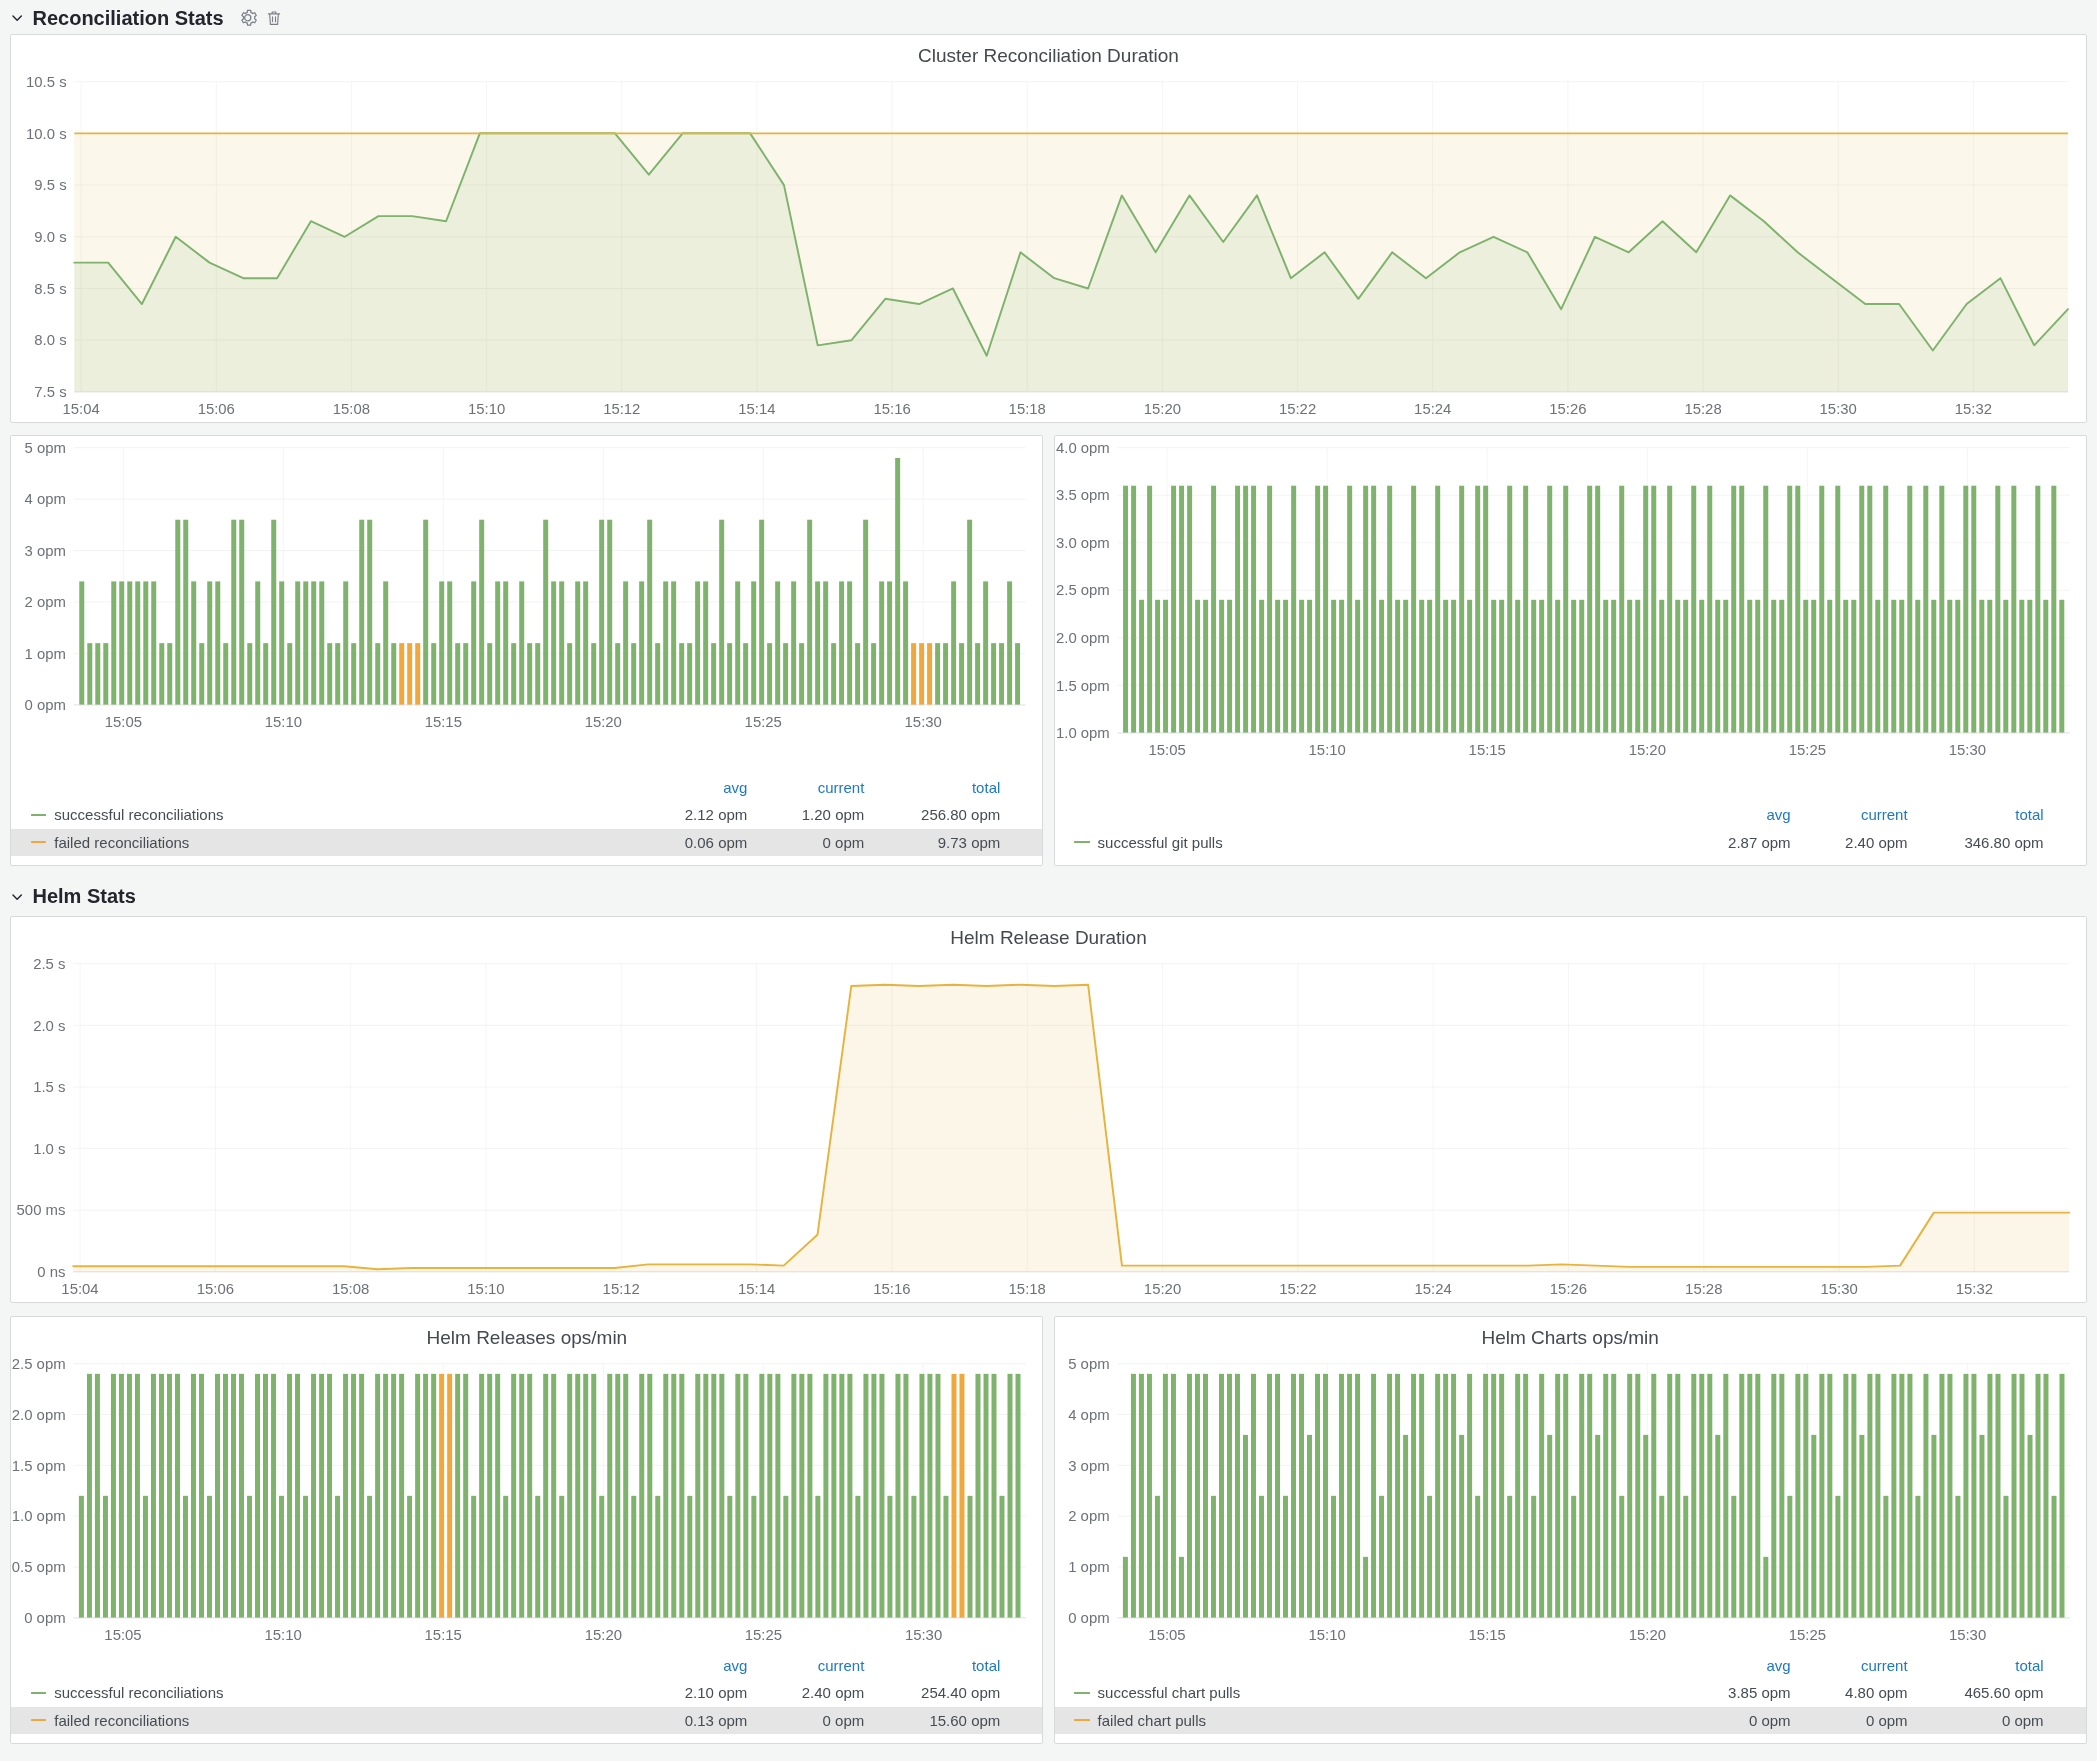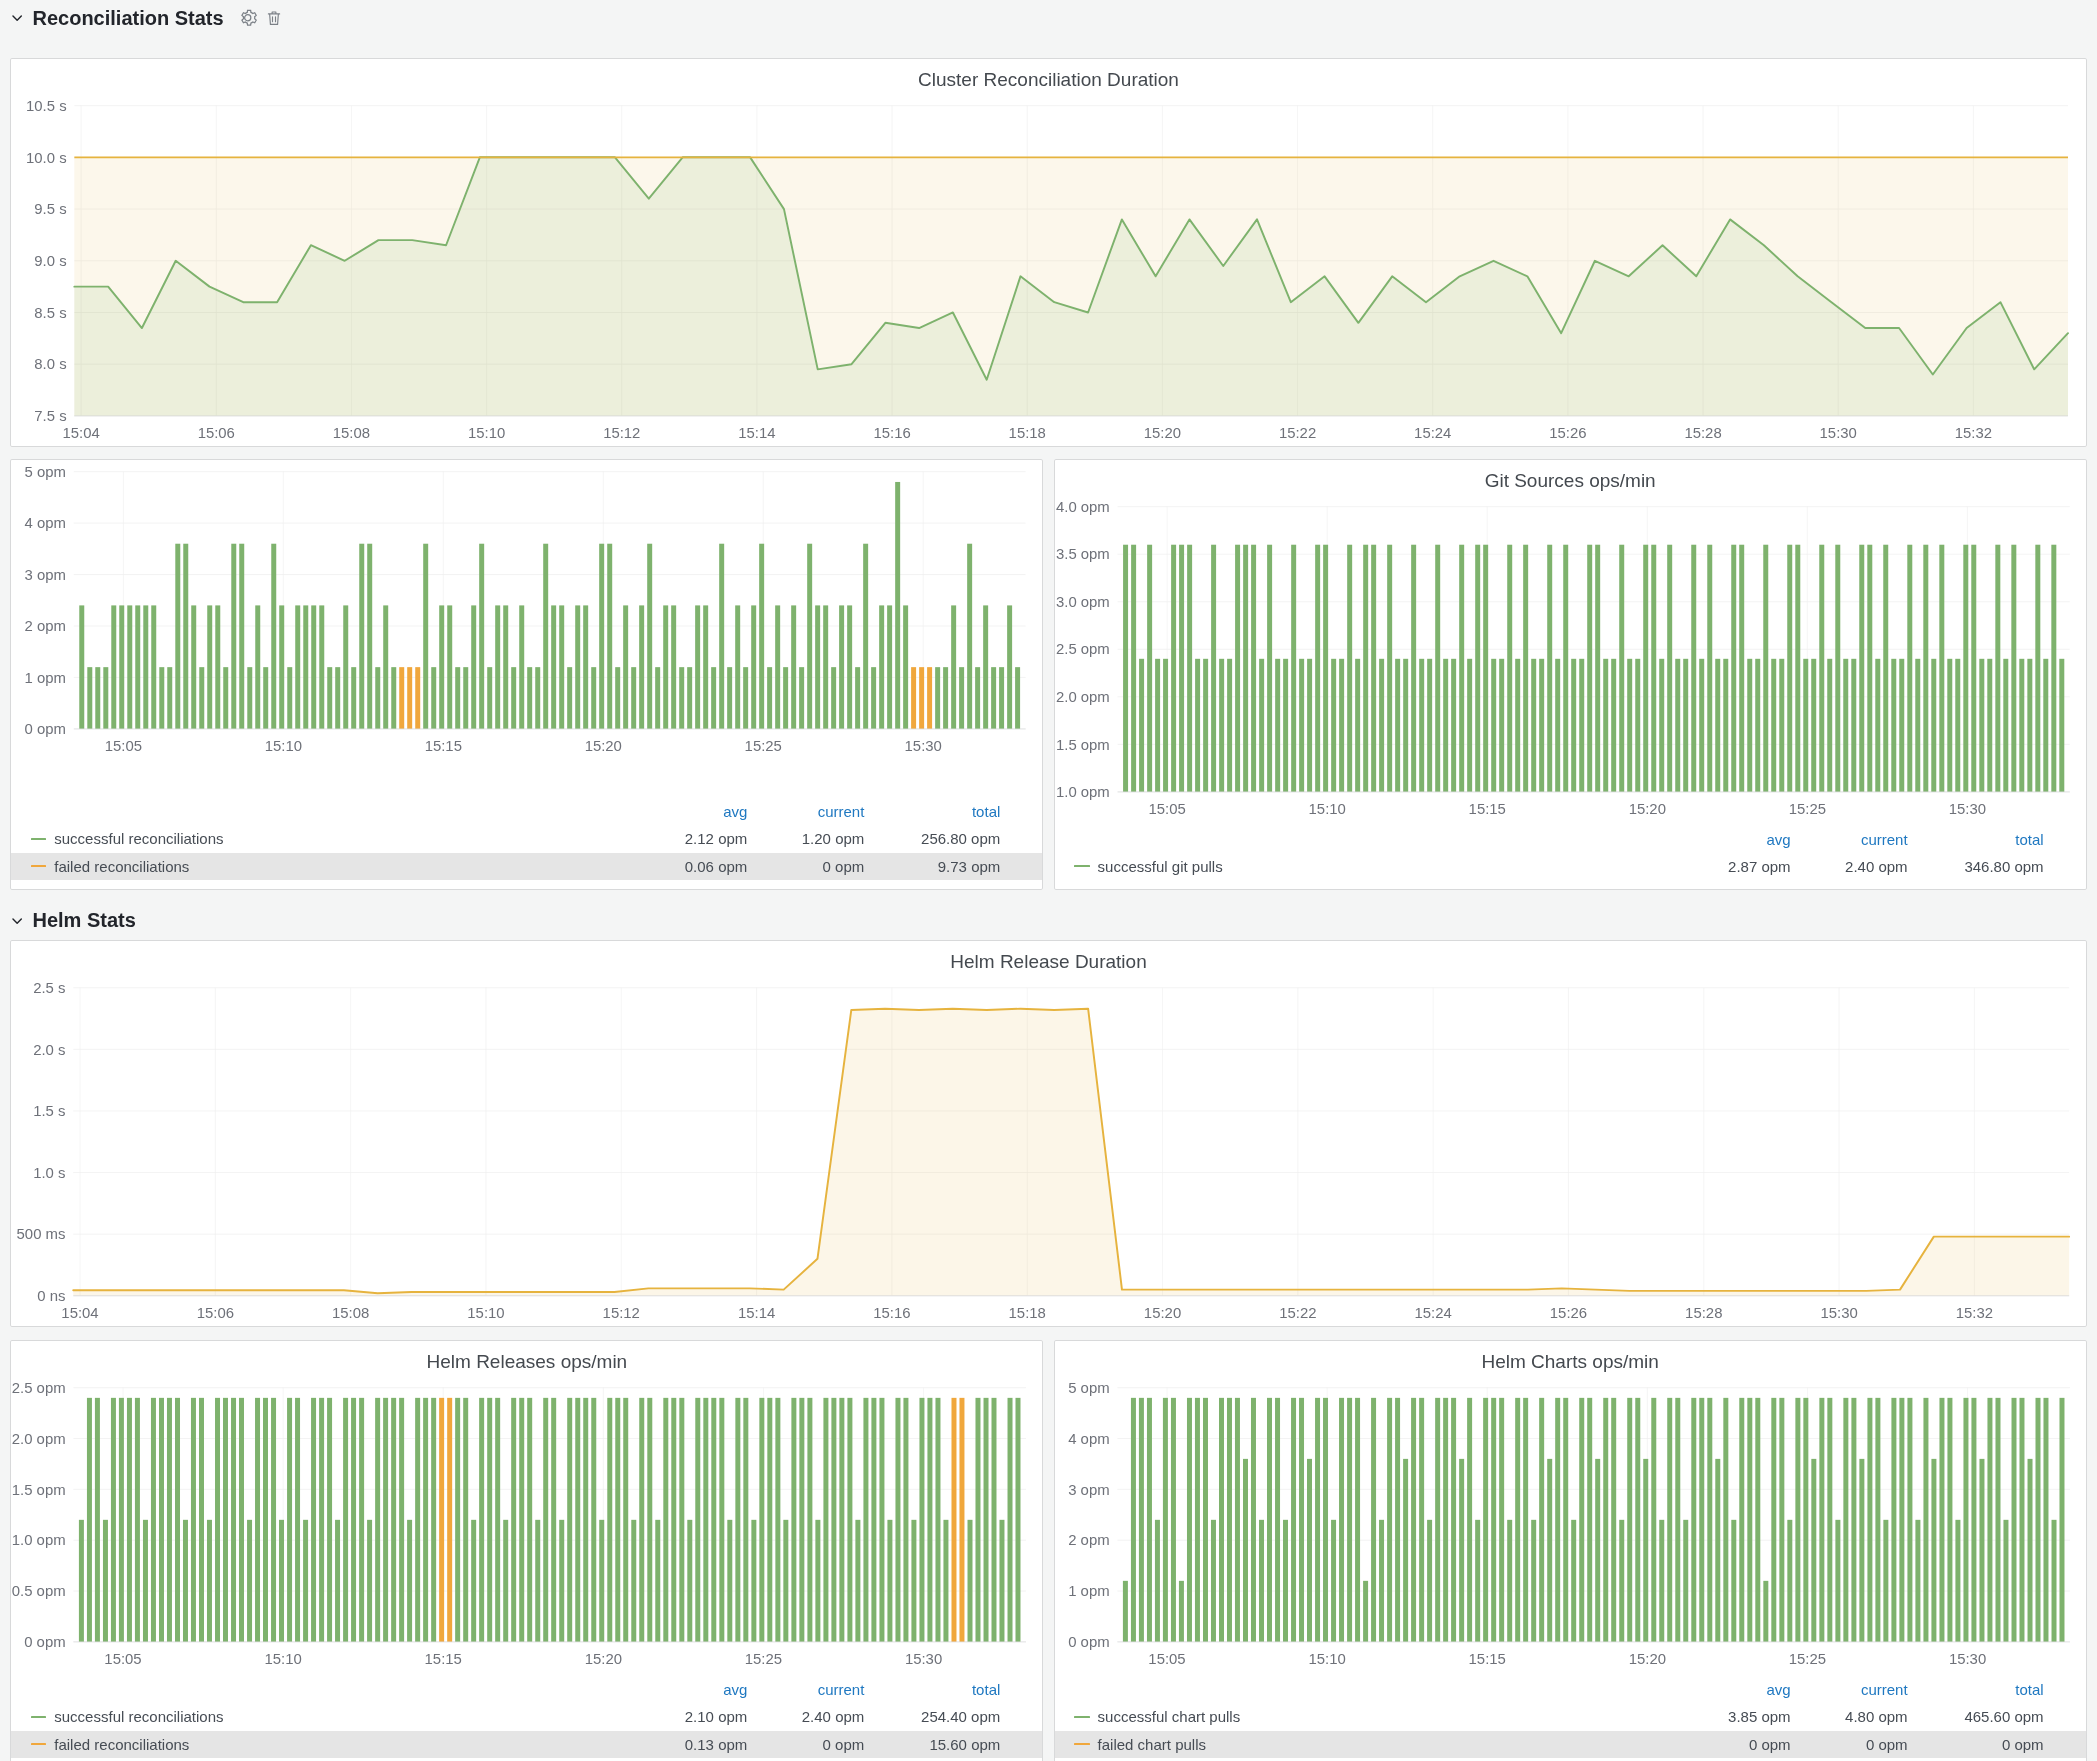--- a/index.html
+++ b/index.html
@@ -2,21 +2,21 @@
 <html style="font-size:10.4px"><head>
 <meta charset="utf-8">
 <style>
 *{box-sizing:border-box;margin:0;padding:0}
 html,body{width:2097px;height:1761px}
 body{background:#f4f5f5;font-family:"Liberation Sans",sans-serif;color:#464c54;overflow:hidden}
 .page{padding:5.2px 10.4px 0}
 .section-header{display:flex;align-items:center;height:26px;gap:7.8px}
 .section-header h2{font-size:20px;font-weight:700;color:#22252b;margin-right:6.5px}
 .chev-btn,.icon-btn{background:none;border:none;cursor:pointer;display:flex;align-items:center;justify-content:center;padding:0}
-.sh1{margin-bottom:27px}
+.sh1{margin-bottom:3px}
 .sh2{margin-top:18px}
 .row{display:flex;gap:10.4px}
 .row2{margin-top:11.7px;height:431px}
 .row3{margin-top:13px;height:428px}
 .panel{background:#fff;border:0.6px solid #d8d9da;border-radius:1.9px;display:flex;flex-direction:column;overflow:hidden}
 .panel-full1{height:389px}
 .panel-full2{margin-top:6px;height:387px}
 .row .panel{flex:1 1 0}
 .panel-title{flex:0 0 auto;text-align:center;font-size:19px;font-weight:500;color:#44494f;padding:9.7px 0 3.2px}
 .chart{flex:1 1 auto;position:relative}
@@ -281,21 +281,20 @@
               <i class="swatch" style="background: rgb(240, 167, 60);"></i>
               <span>failed reconciliations</span>
             </span>
           <span class="lg-col">0.06 opm</span>
           <span class="lg-col">0 opm</span>
           <span class="lg-col">9.73 opm</span>
         </div>
       </div>
     </div>
     <div class="panel">
-      <div class="panel-title">Git Sources ops/min</div>
       <div class="chart">
           <svg width="1032" height="328" viewBox="0 0 1591 506">
             <line x1="96" x2="1565" y1="458" y2="458" stroke="#ececec" stroke-width="1"></line>
             <text x="84" y="466" text-anchor="end" font-size="23" fill="#6e7179">1.0 opm</text>
             <line x1="96" x2="1565" y1="384.6666666666667" y2="384.6666666666667" stroke="#ececec" stroke-width="1"></line>
             <text x="84" y="392.6666666666667" text-anchor="end" font-size="23" fill="#6e7179">1.5 opm</text>
             <line x1="96" x2="1565" y1="311.3333333333333" y2="311.3333333333333" stroke="#ececec" stroke-width="1"></line>
             <text x="84" y="319.3333333333333" text-anchor="end" font-size="23" fill="#6e7179">2.0 opm</text>
             <line x1="96" x2="1565" y1="238" y2="238" stroke="#ececec" stroke-width="1"></line>
             <text x="84" y="246" text-anchor="end" font-size="23" fill="#6e7179">2.5 opm</text>

